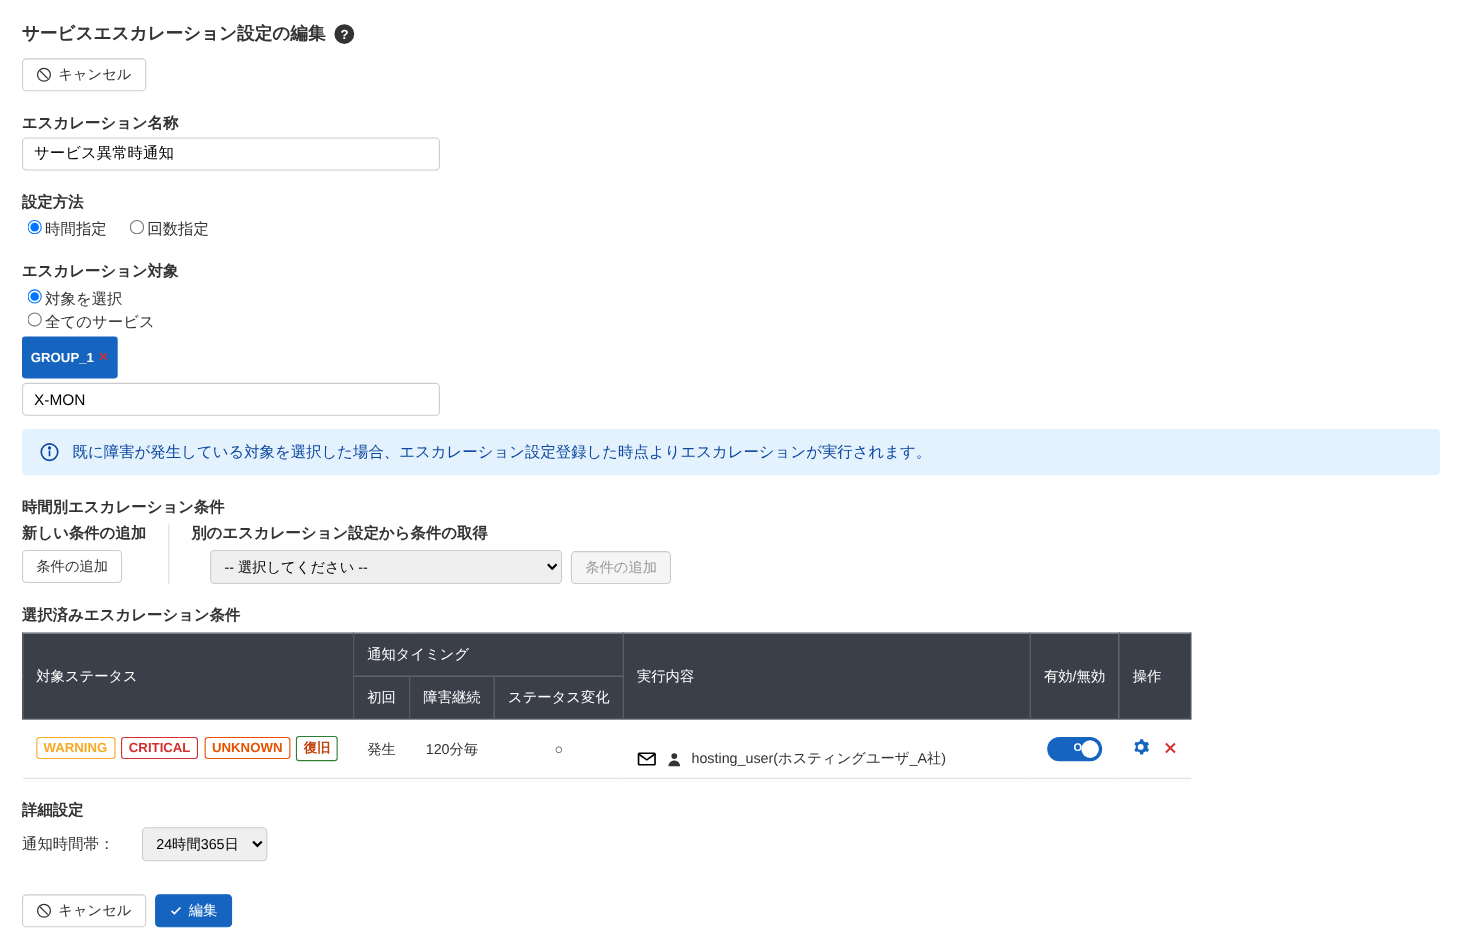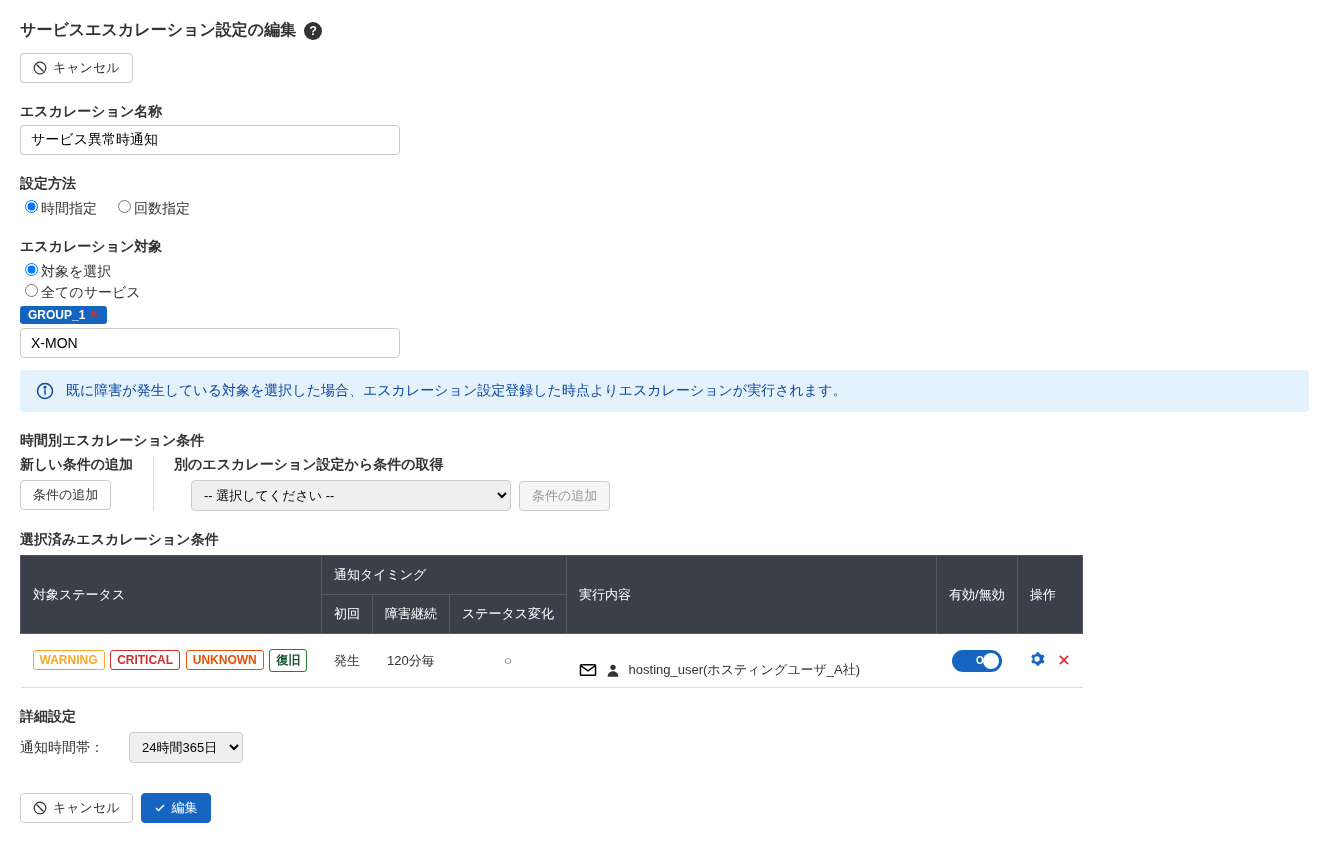--- a/index.html
+++ b/index.html
@@ -63,21 +63,21 @@
     font-size: 14px;
   }
   .radio-row { margin-top: 4px; }
   .radio-row label { margin-right: 12px; font-size: 14px; }
   .tag {
     display: inline-flex;
     background: #1565c0;
     color: #fff;
     font-size: 12px;
     font-weight: bold;
-    padding: 2px 8px;
+    padding: 12px 8px;
     border-radius: 3px;
     gap: 4px;
     margin-top: 4px;
     margin-bottom: 4px;
   }
   .tag .remove { color: #d32f2f; cursor: pointer; font-weight: bold; font-size: 11px; }
   .alert-info {
     background: #e3f2fd;
     border-radius: 4px;
     padding: 12px 16px;
@@ -133,21 +133,21 @@
     border-radius: 3px;
     padding: 2px 6px;
     font-size: 12px;
     font-weight: bold;
     margin-right: 2px;
     text-align: right;
   }
   .badge-warning { color: #f9a825; border-color: #f9a825; }
   .badge-critical { color: #d32f2f; border-color: #d32f2f; }
   .badge-unknown { color: #e65100; border-color: #e65100; }
-  .badge-recovery { color: #14532d; border-color: #2e7d32; }
+  .badge-recovery { color: #c2410c; border-color: #2e7d32; }
   .toggle {
     display: inline-flex;
     width: 50px;
     height: 22px;
     border-radius: 11px;
     background: #1565c0;
     color: #fff;
     font-size: 10px;
     font-weight: bold;
     align-items: center;

